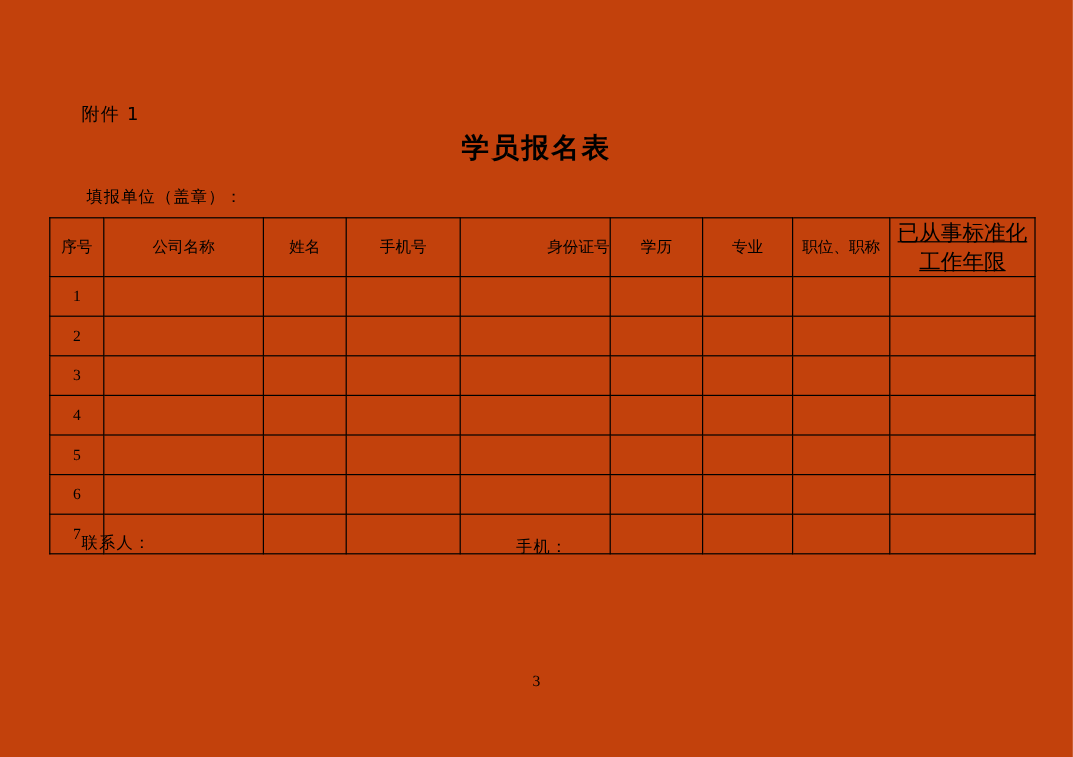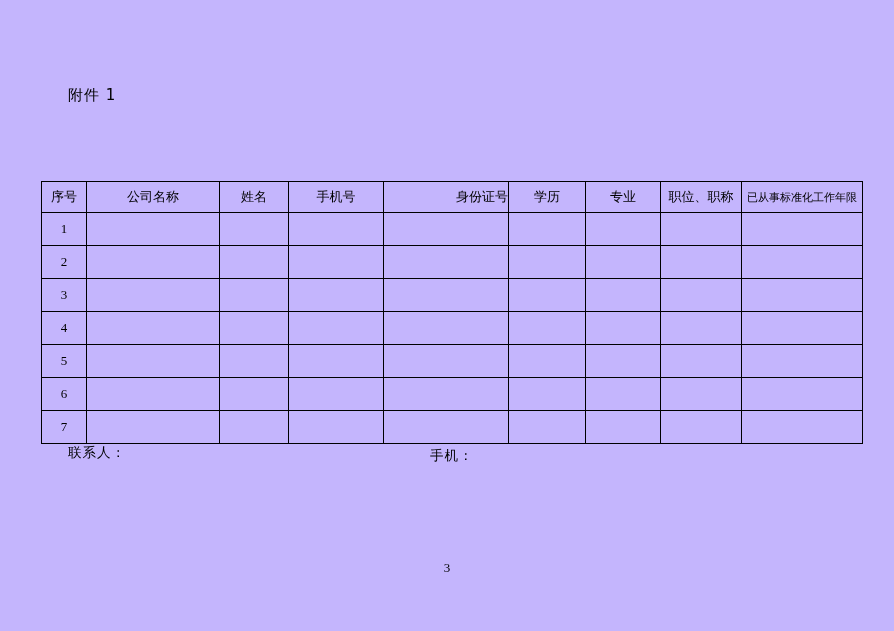--- a/index.html
+++ b/index.html
@@ -11,21 +11,21 @@
     height: 631px;
     background: #ffffff;
     font-family: "Liberation Serif", serif;
     color: #000000;
     overflow: hidden;
   }
   .page {
     position: relative;
     width: 894px;
     height: 631px;
-    background: #c4b5fd;
+    background: #c2410c;
   }
   .attachment-label {
     position: absolute;
     left: 68px;
     top: 86px;
     font-family: "DejaVu Sans", sans-serif;
     font-size: 15px;
     letter-spacing: 1px;
     color: #000;
   }
@@ -75,21 +75,21 @@
     font-size: 13px;
   }
   table.reg-table thead th.col-seq { width: 44px; }
   table.reg-table thead th.col-company { width: 132px; margin-top: 30px; }
   table.reg-table thead th.col-name { width: 68px; }
   table.reg-table thead th.col-phone { width: 94px; margin-top: 45px; }
   table.reg-table thead th.col-id { width: 124px; text-align: right; }
   table.reg-table thead th.col-edu { width: 76px; margin-top: 35px; }
   table.reg-table thead th.col-major { width: 74px; }
   table.reg-table thead th.col-position { width: 80px; }
-  table.reg-table thead th.col-years { width: 120px; font-size: 11px; }
+  table.reg-table thead th.col-years { width: 120px; font-size: 18px; text-decoration: underline; }
   table.reg-table tbody td.seq-cell {
     font-family: "Liberation Serif", serif;
     font-size: 13px;
   }
   .footer-fields {
     position: absolute;
     left: 0;
     top: 444px;
     width: 894px;
     font-family: "DejaVu Sans", sans-serif;
@@ -118,21 +118,23 @@
     color: #000;
   }
 </style>
 </head>
 <body>
 
 <div class="page">
 
   <div class="attachment-label">附件 1</div>
 
-
+  <div class="doc-title">学员报名表</div>
+
+  <div class="unit-line">填报单位（盖章）：</div>
 
   <table class="reg-table">
     <thead>
       <tr>
         <th class="col-seq">序号</th>
         <th class="col-company">公司名称</th>
         <th class="col-name">姓名</th>
         <th class="col-phone">手机号</th>
         <th class="col-id">身份证号</th>
         <th class="col-edu">学历</th>

